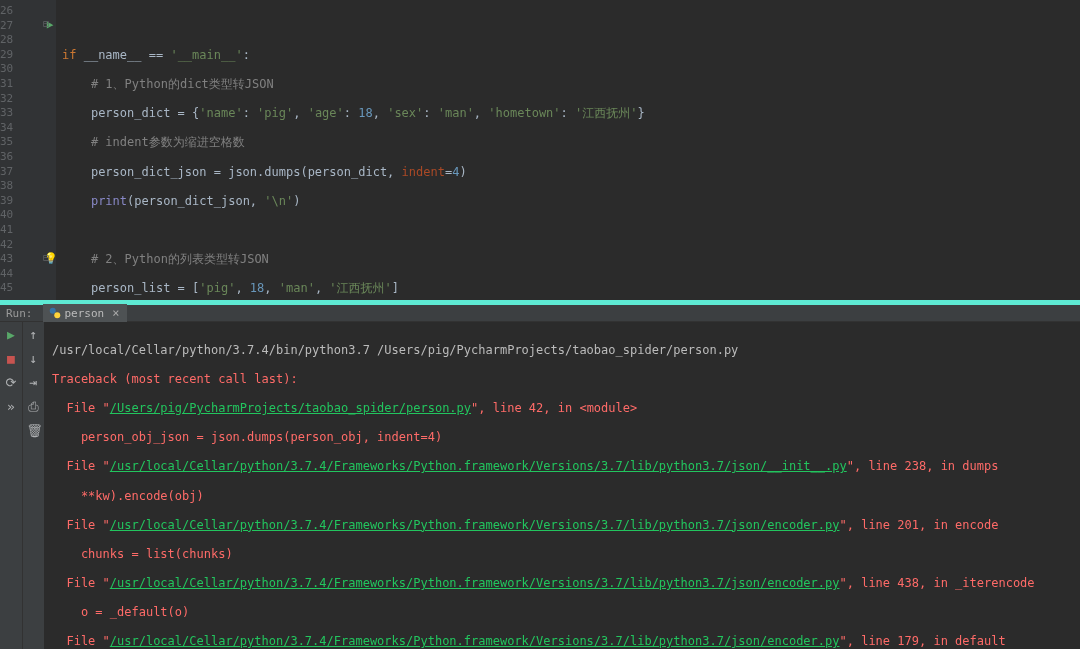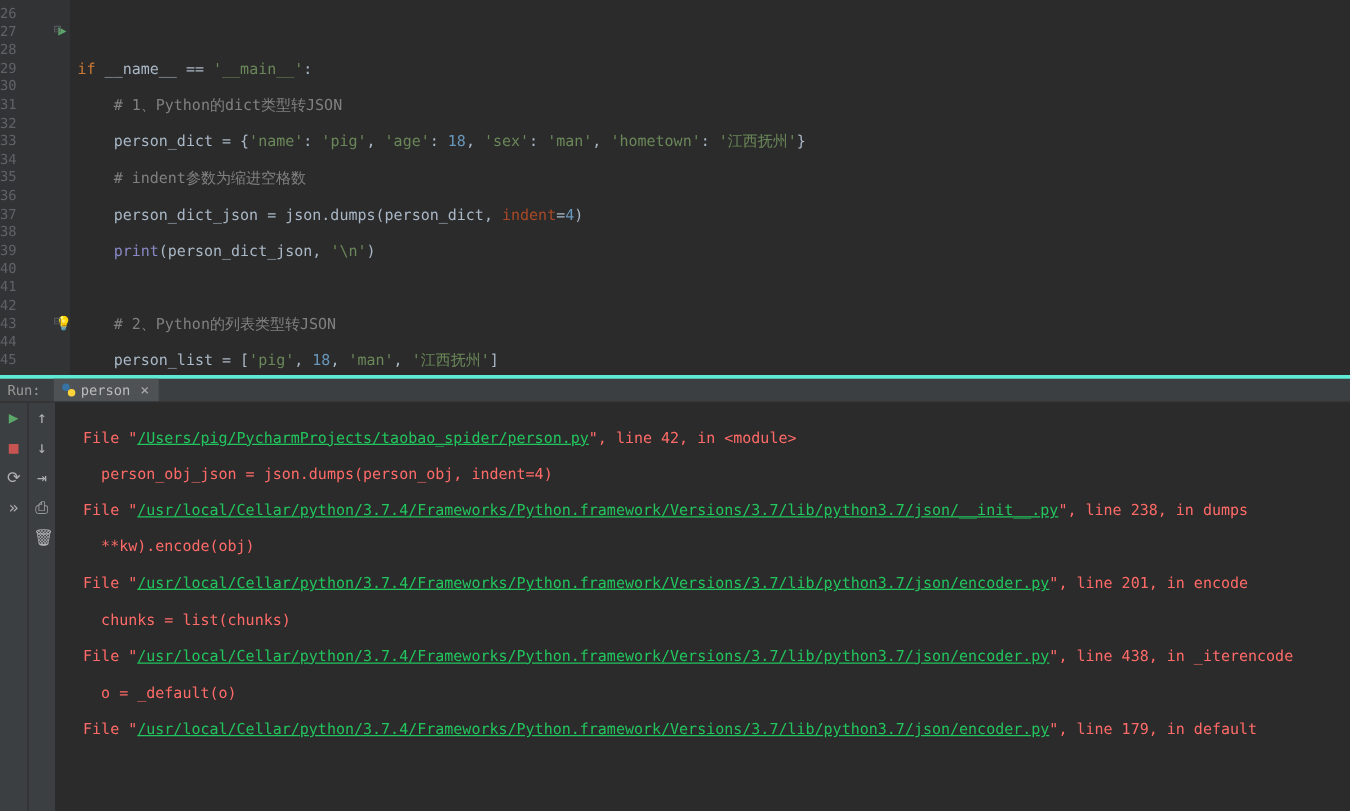--- a/index.html
+++ b/index.html
@@ -23,21 +23,21 @@
   .code-line { height: 14.6px; }
   .kw { color: #cc7832; text-align: center; }
   .str { color: #6a8759; }
   .num { color: #6897bb; }
   .cmt { color: #808080; }
   .builtin { color: #8888c6; }
   .param { color: #aa4926; margin-top: 33px; }
   .txt { color: #a9b7c6; }
 
   
-  .run-header { height: 22px; background: #3c3f41; border-top: 3px solid #5eead4; border-bottom: 1px solid #323232; display: flex; align-items: center; padding-left: 6px; font-size: 11px; color: #bbb; }
+  .run-header { height: 22px; background: #3c3f41; border-top: 5px solid #5eead4; border-bottom: 1px solid #323232; display: flex; align-items: center; padding-left: 6px; font-size: 11px; color: #bbb; }
   .run-label { color: #999; margin-right: 10px; }
   .tab { background: #4e5254; border-radius: 0; padding: 2px 8px 2px 6px; display: flex; align-items: center; gap: 4px; font-size: 11px; }
   .py-icon { width: 12px; height: 12px; display: inline-block; }
   .close-x { color: #aaa; font-size: 12px; margin-left: 4px; }
 
   
   .console-wrap { flex: 1; display: flex; background: #2b2b2b; }
   .tool-col { width: 22px; background: #3c3f41; display: flex; flex-direction: column; align-items: center; padding-top: 6px; gap: 10px; }
   .tool-col2 { width: 22px; background: #3c3f41; display: flex; flex-direction: column; align-items: center; padding-top: 6px; gap: 10px; border-left: 1px solid #323232; }
   .tool-icon { width: 14px; height: 14px; color: #afb1b3; cursor: pointer; font-size: 13px; text-align: center; line-height: 14px; }
@@ -129,20 +129,22 @@
     <span class="tool-icon">»</span>
   </div>
   <div class="tool-col2">
     <span class="tool-icon">↑</span>
     <span class="tool-icon">↓</span>
     <span class="tool-icon">⇥</span>
     <span class="tool-icon">⎙</span>
     <span class="tool-icon">🗑</span>
   </div>
   <div class="console">
+<div><span class="c-plain">/usr/local/Cellar/python/3.7.4/bin/python3.7 /Users/pig/PycharmProjects/taobao_spider/person.py</span></div>
+<div><span class="c-red">Traceback (most recent call last):</span></div>
 <div><span class="c-red">  File "</span><span class="c-blue">/Users/pig/PycharmProjects/taobao_spider/person.py</span><span class="c-red">", line 42, in &lt;module&gt;</span></div>
 <div><span class="c-red">    person_obj_json = json.dumps(person_obj, indent=4)</span></div>
 <div><span class="c-red">  File "</span><span class="c-blue">/usr/local/Cellar/python/3.7.4/Frameworks/Python.framework/Versions/3.7/lib/python3.7/json/__init__.py</span><span class="c-red">", line 238, in dumps</span></div>
 <div><span class="c-red">    **kw).encode(obj)</span></div>
 <div><span class="c-red">  File "</span><span class="c-blue">/usr/local/Cellar/python/3.7.4/Frameworks/Python.framework/Versions/3.7/lib/python3.7/json/encoder.py</span><span class="c-red">", line 201, in encode</span></div>
 <div><span class="c-red">    chunks = list(chunks)</span></div>
 <div><span class="c-red">  File "</span><span class="c-blue">/usr/local/Cellar/python/3.7.4/Frameworks/Python.framework/Versions/3.7/lib/python3.7/json/encoder.py</span><span class="c-red">", line 438, in _iterencode</span></div>
 <div><span class="c-red">    o = _default(o)</span></div>
 <div><span class="c-red">  File "</span><span class="c-blue">/usr/local/Cellar/python/3.7.4/Frameworks/Python.framework/Versions/3.7/lib/python3.7/json/encoder.py</span><span class="c-red">", line 179, in default</span></div>
 

